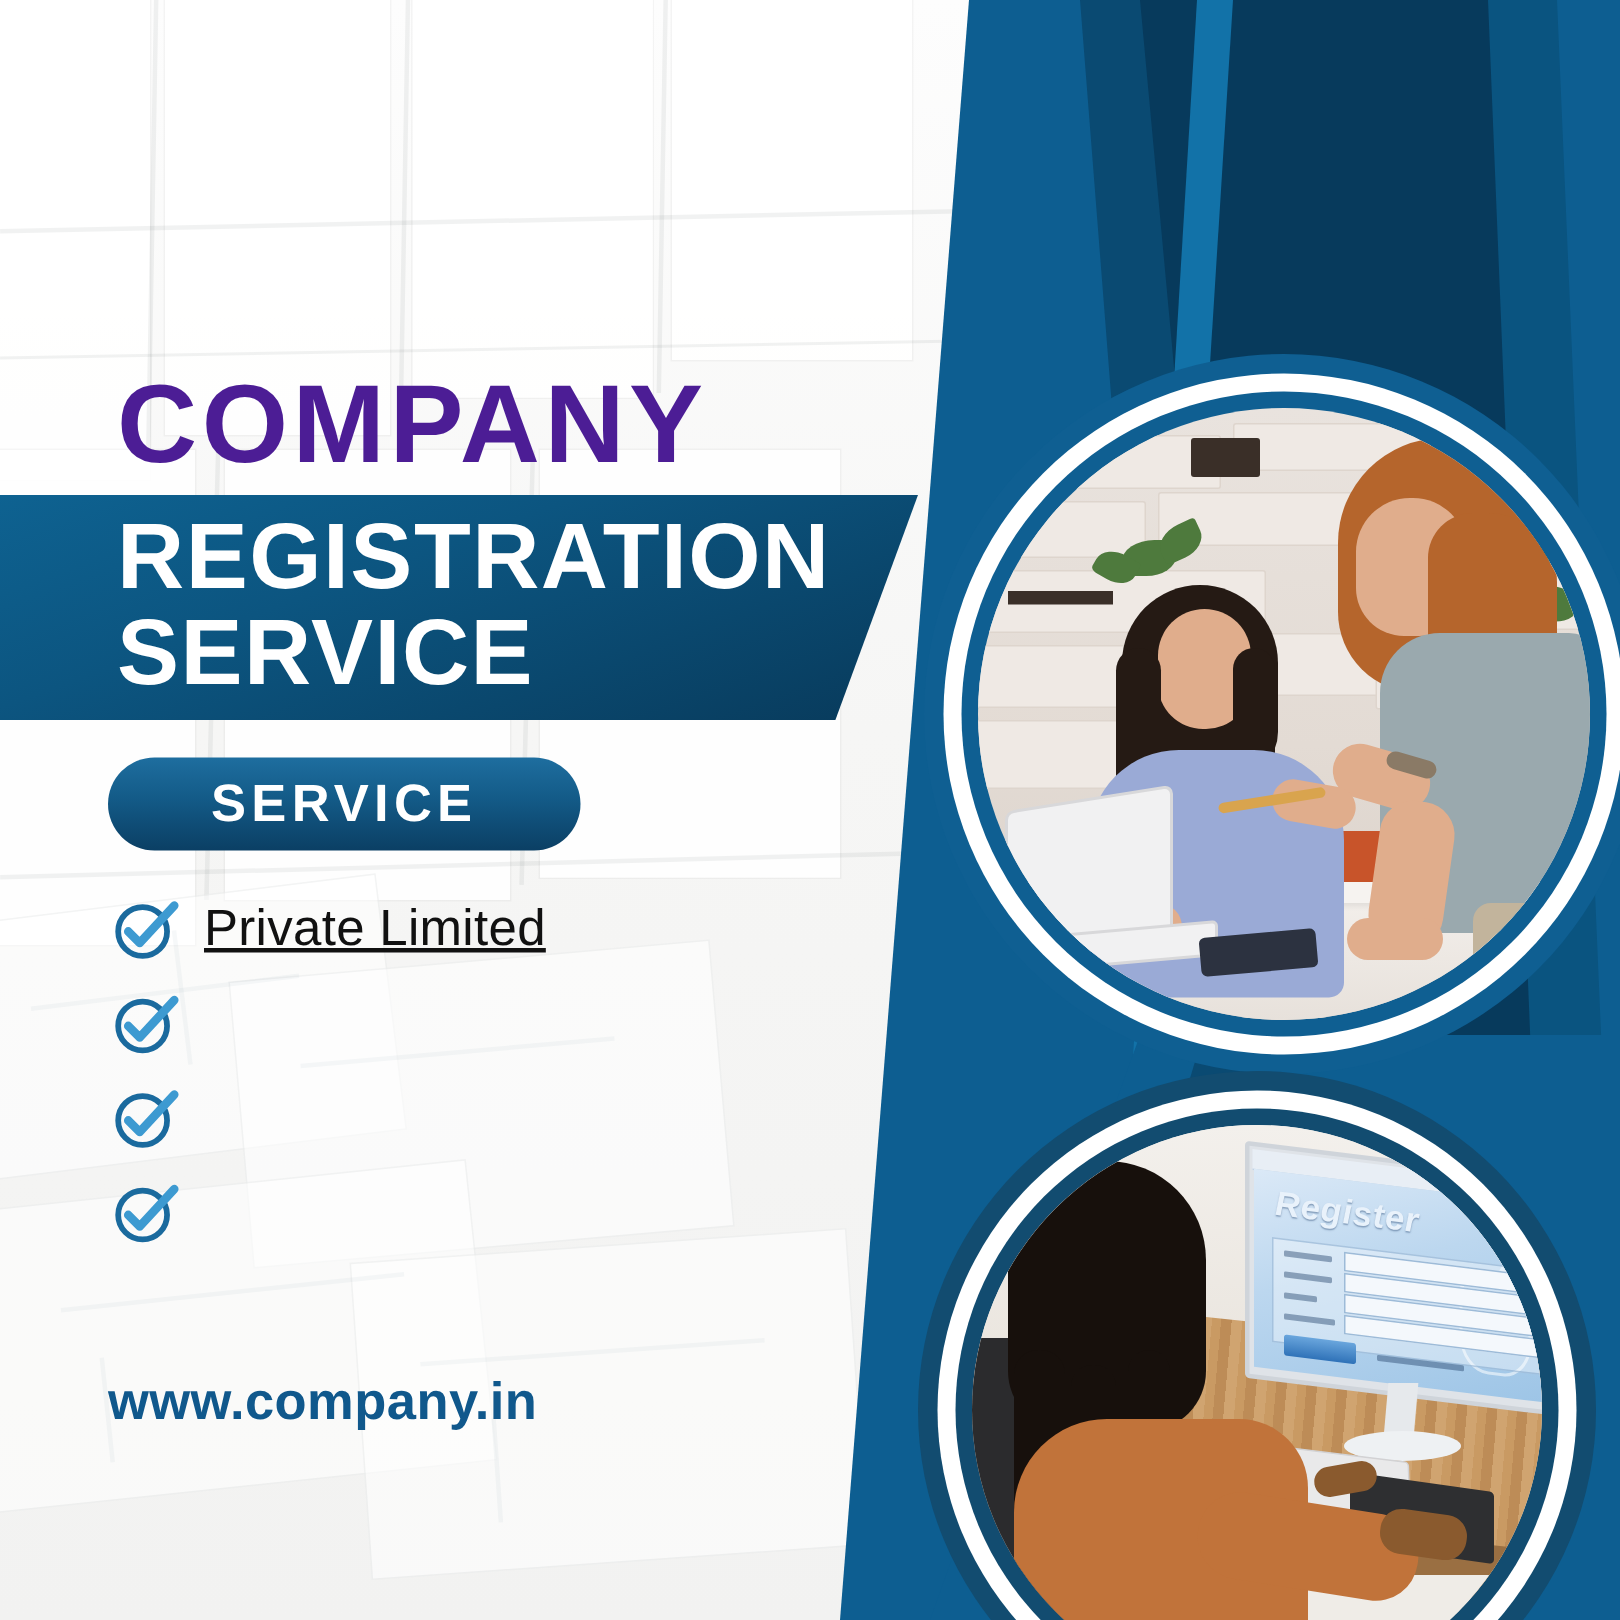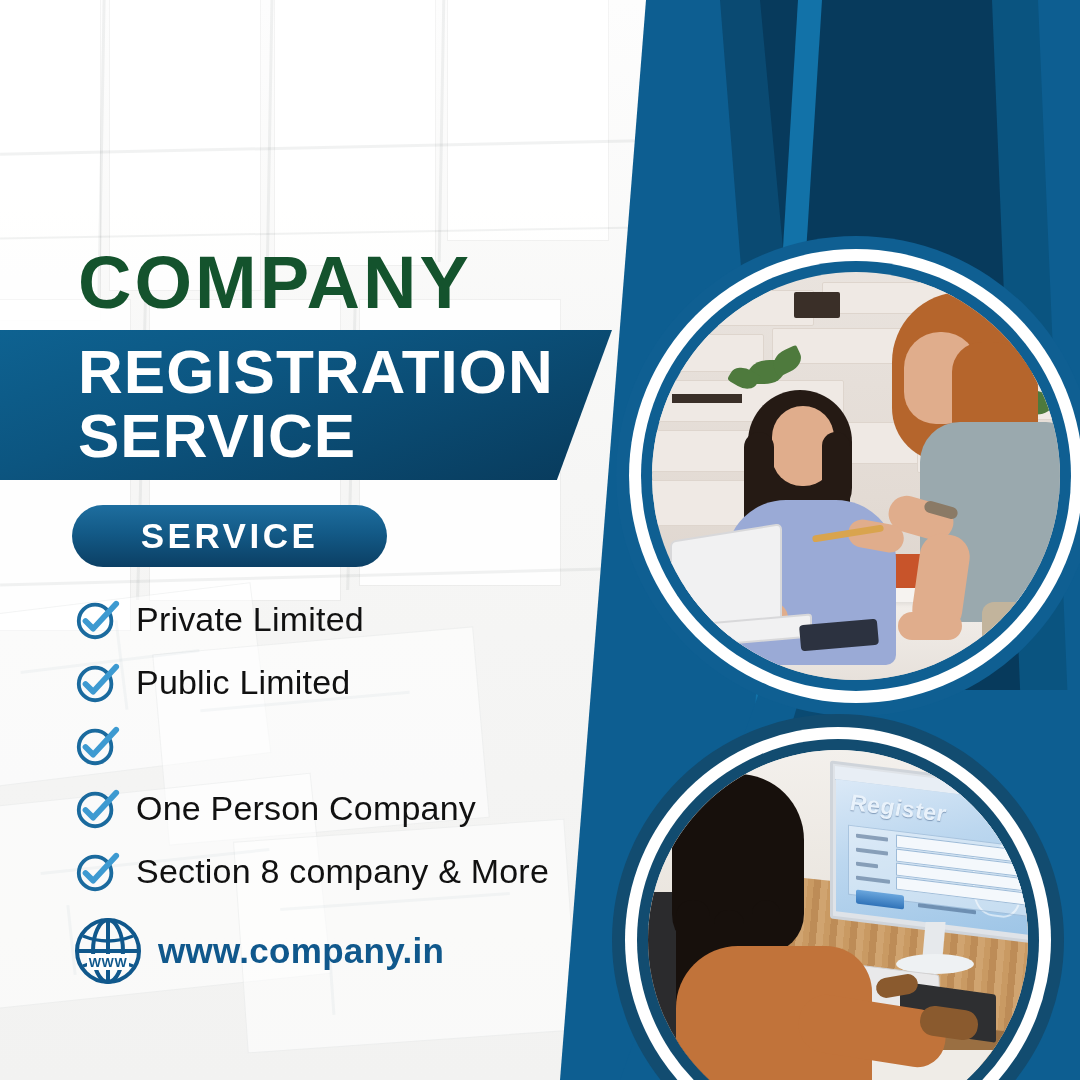--- a/index.html
+++ b/index.html
@@ -27,21 +27,21 @@
   .shape{position:absolute;}
 
   
   .logo{position:absolute;left:18px;top:20px;width:170px;height:110px;}
   .logo svg{display:block;}
 
   
   .h-company{
     position:absolute;left:78px;top:246px;
     font-size:74px;font-weight:bold;letter-spacing:3px;
-    color:#14532d;line-height:1;white-space:nowrap;
+    color:#4c1d95;line-height:1;white-space:nowrap;
   }
   .banner{
     position:absolute;left:0;top:330px;width:612px;height:150px;
     background:linear-gradient(160deg,#0e6291 0%,#0c5580 38%,#083a5b 100%);
     clip-path:polygon(0 0, 100% 0, 91% 100%, 0 100%);
   }
   .banner-txt{
     position:absolute;left:78px;top:340px;width:560px;
     color:#ffffff;font-size:62px;font-weight:bold;letter-spacing:1px;
     line-height:1.03;
@@ -53,21 +53,21 @@
     border-radius:34px;
     background:linear-gradient(180deg,#1e6e9f 0%,#135a87 45%,#0b3f64 100%);
     display:flex;align-items:center;justify-content:center;
   }
   .pill span{color:#fff;font-size:35px;font-weight:bold;letter-spacing:3.5px;}
 
   
   .list{position:absolute;left:74px;top:588px;width:520px;}
   .li{display:flex;align-items:center;height:63px;}
   .li .ico{width:46px;height:46px;flex:0 0 46px;margin-right:16px;}
-  .li .lbl{font-size:34px;color:#111;letter-spacing:.2px;white-space:nowrap;}
+  .li .lbl{font-size:34px;color:#111;letter-spacing:.2px;white-space:nowrap;text-decoration:underline;}
 
   
   .footer{position:absolute;left:72px;top:915px;display:flex;align-items:center;}
   .globe{width:72px;height:72px;flex:0 0 72px;margin-right:14px;}
   .f-top{font-size:26px;color:#1b1b1b;line-height:1.15;}
   .f-url{font-size:35px;font-weight:bold;color:#10588c;letter-spacing:.3px;line-height:1.15;}
 
   
   .circ{position:absolute;border-radius:50%;overflow:hidden;}
   .ring{position:absolute;border-radius:50%;}
@@ -194,63 +194,40 @@
       </span>
       <span class="lbl">Private Limited</span>
     </div>
     <div class="li">
       <span class="ico">
         <svg viewBox="0 0 48 48" width="46" height="46">
           <circle cx="22" cy="25" r="17" fill="none" stroke="#1a6a9e" stroke-width="4"></circle>
           <path d="M12 25 L20 33 L44 7" fill="none" stroke="#3d9ad1" stroke-width="6" stroke-linecap="round" stroke-linejoin="round"></path>
         </svg>
       </span>
-      <span class="lbl">Public Limited</span>
     </div>
     <div class="li">
       <span class="ico">
         <svg viewBox="0 0 48 48" width="46" height="46">
           <circle cx="22" cy="25" r="17" fill="none" stroke="#1a6a9e" stroke-width="4"></circle>
           <path d="M12 25 L20 33 L44 7" fill="none" stroke="#3d9ad1" stroke-width="6" stroke-linecap="round" stroke-linejoin="round"></path>
         </svg>
       </span>
     </div>
     <div class="li">
       <span class="ico">
         <svg viewBox="0 0 48 48" width="46" height="46">
           <circle cx="22" cy="25" r="17" fill="none" stroke="#1a6a9e" stroke-width="4"></circle>
           <path d="M12 25 L20 33 L44 7" fill="none" stroke="#3d9ad1" stroke-width="6" stroke-linecap="round" stroke-linejoin="round"></path>
         </svg>
       </span>
-      <span class="lbl">One Person Company</span>
-    </div>
-    <div class="li">
-      <span class="ico">
-        <svg viewBox="0 0 48 48" width="46" height="46">
-          <circle cx="22" cy="25" r="17" fill="none" stroke="#1a6a9e" stroke-width="4"></circle>
-          <path d="M12 25 L20 33 L44 7" fill="none" stroke="#3d9ad1" stroke-width="6" stroke-linecap="round" stroke-linejoin="round"></path>
-        </svg>
-      </span>
-      <span class="lbl">Section 8 company &amp; More</span>
     </div>
   </div>
 
   <div class="footer">
-    <span class="globe">
-      <svg viewBox="0 0 72 72" width="72" height="72">
-        <circle cx="36" cy="36" r="31" fill="none" stroke="#10588c" stroke-width="4"></circle>
-        <ellipse cx="36" cy="36" rx="15" ry="31" fill="none" stroke="#10588c" stroke-width="4"></ellipse>
-        <line x1="5" y1="36" x2="67" y2="36" stroke="#10588c" stroke-width="4"></line>
-        <line x1="36" y1="5" x2="36" y2="67" stroke="#10588c" stroke-width="4"></line>
-        <path d="M11 21 Q36 31 61 21" fill="none" stroke="#10588c" stroke-width="3.5"></path>
-        <path d="M11 51 Q36 41 61 51" fill="none" stroke="#10588c" stroke-width="3.5"></path>
-        <rect x="15" y="39" width="42" height="16" fill="#ffffff"></rect>
-        <text x="36" y="52" text-anchor="middle" font-family="Liberation Sans, sans-serif" font-size="13" font-weight="bold" fill="#10588c" letter-spacing="0.5">WWW</text>
-      </svg>
-    </span>
     <span>
       <div class="f-url">www.company.in</div>
     </span>
   </div>
 
   <div class="ring" style="left:616px;top:236px;width:480px;height:480px;background:#0f5f92;"></div>
   <div class="ring" style="left:629px;top:249px;width:454px;height:454px;background:#ffffff;"></div>
   <div class="ring" style="left:641px;top:261px;width:430px;height:430px;background:#0f5f92;"></div>
 
   <div class="circ" style="left:652px;top:272px;width:408px;height:408px;">

